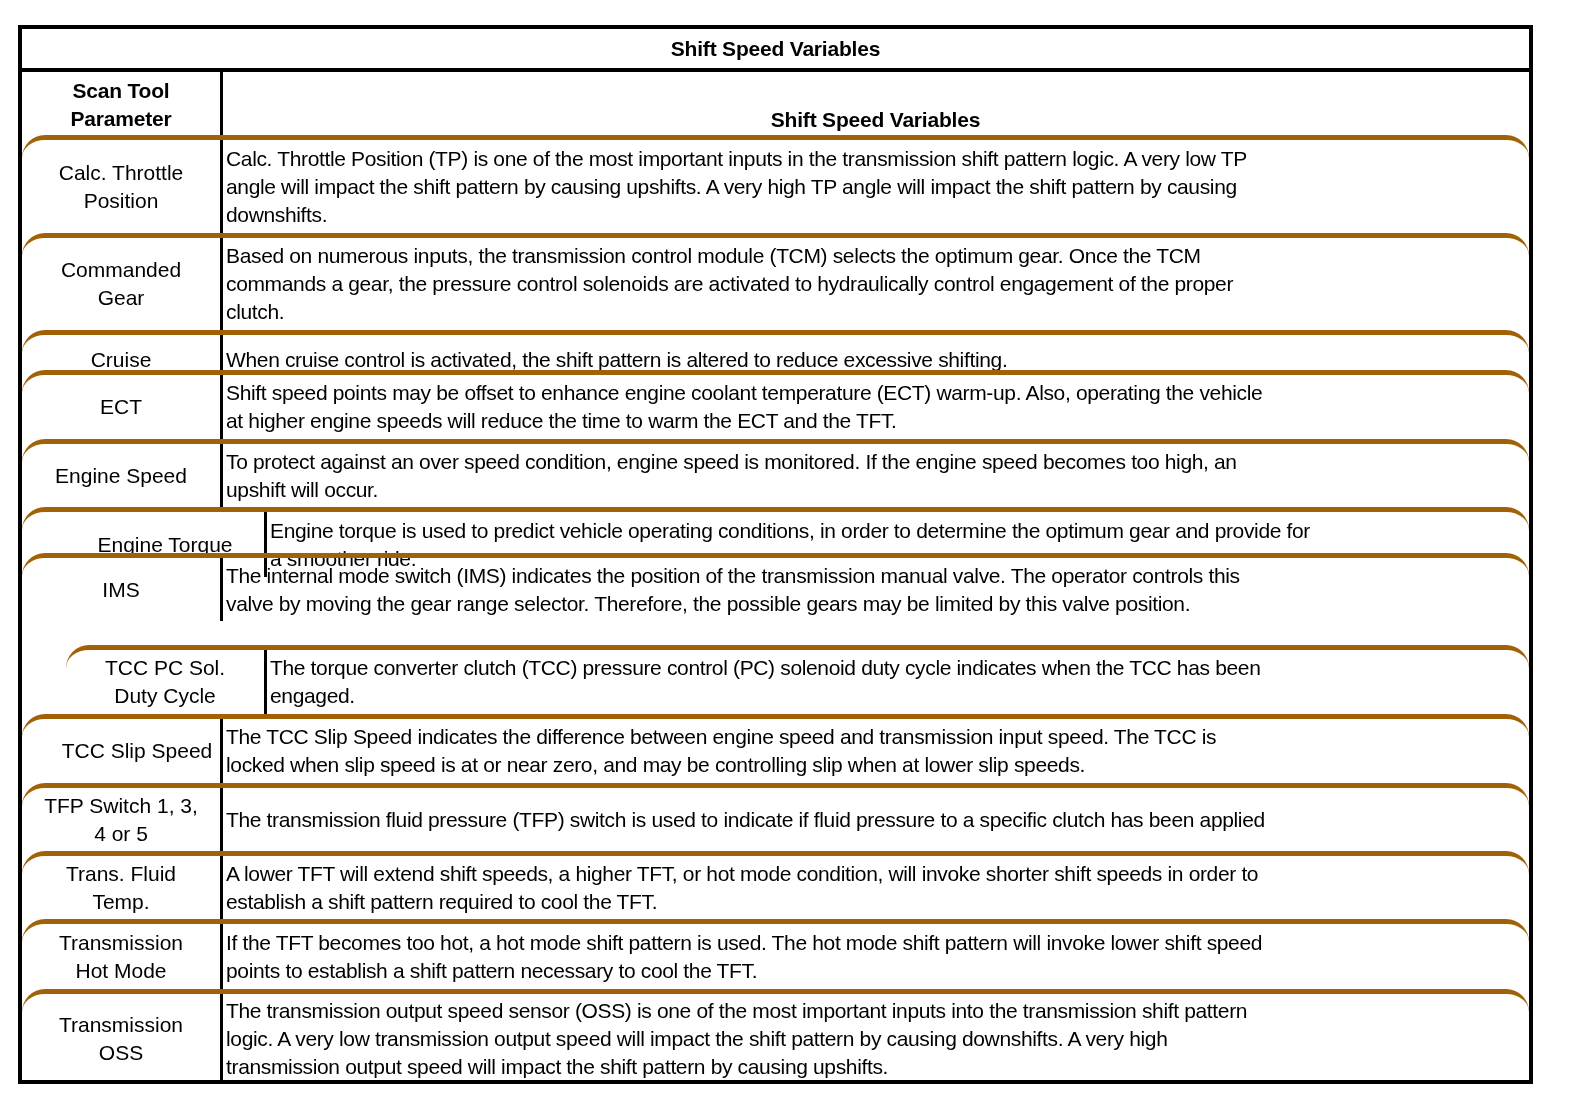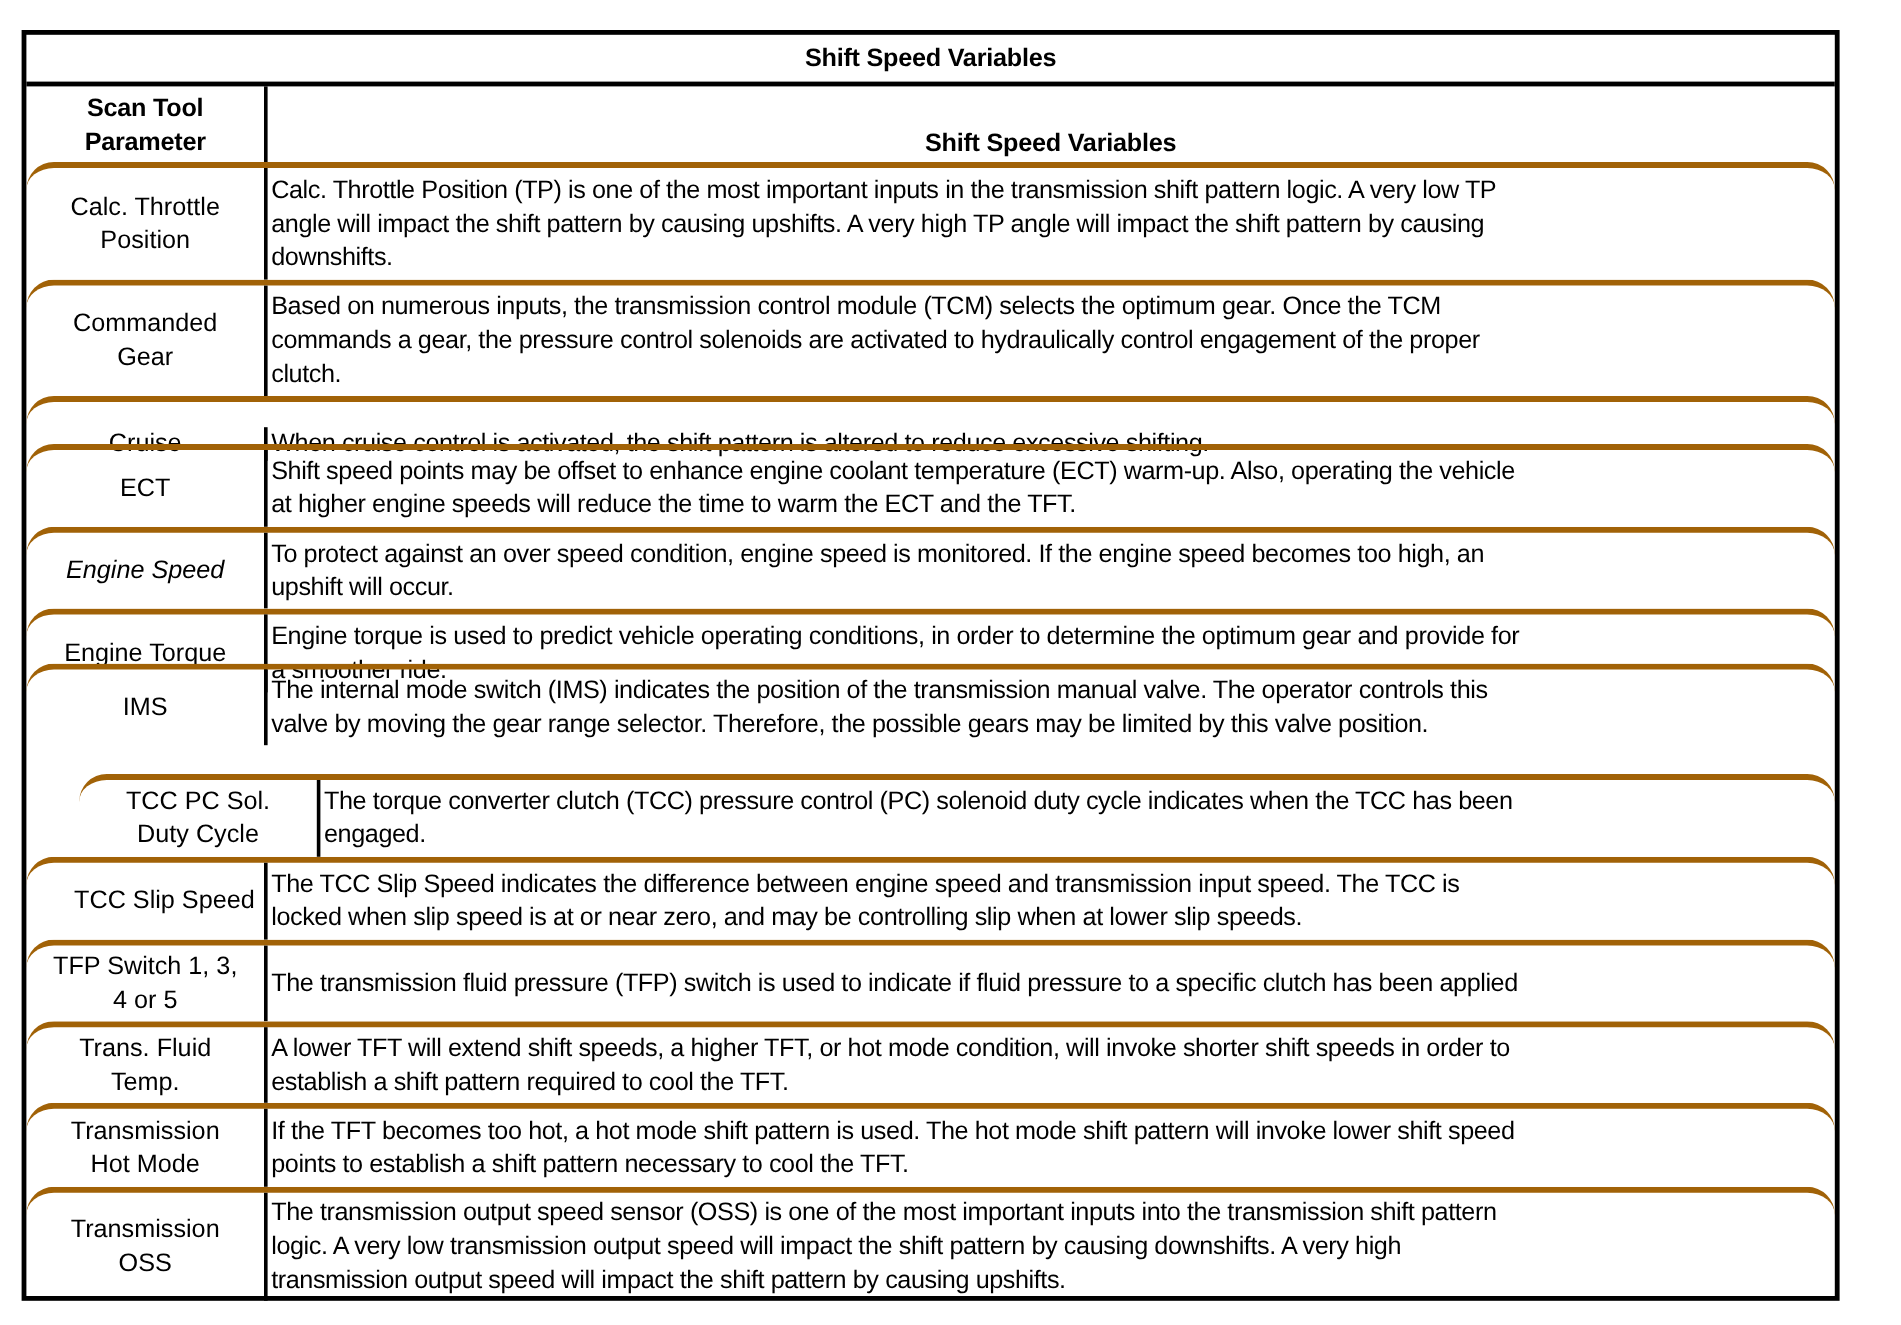--- a/index.html
+++ b/index.html
@@ -55,48 +55,48 @@
       <div class="param" style="flex-direction: column;">
         <span class="line">Commanded</span>
         <span class="line">Gear</span>
       </div>
       <div class="desc">
         <span class="line">Based on numerous inputs, the transmission control module (TCM) selects the optimum gear. Once the TCM</span>
         <span class="line">commands a gear, the pressure control solenoids are activated to hydraulically control engagement of the proper</span>
         <span class="line">clutch.</span>
       </div>
     </div>
-    <div class="row sep" style="top: 301px; height: 54px; align-items: flex-end;">
+    <div class="row sep" style="top: 301px; height: 54px;">
       <div class="param" style="flex-direction: column;">
         <span class="line">Cruise</span>
       </div>
       <div class="desc">
         <span class="line">When cruise control is activated, the shift pattern is altered to reduce excessive shifting.</span>
       </div>
     </div>
     <div class="row sep" style="top: 341px; height: 69px;">
       <div class="param" style="flex-direction: column;">
         <span class="line">ECT</span>
       </div>
       <div class="desc">
         <span class="line">Shift speed points may be offset to enhance engine coolant temperature (ECT) warm-up. Also, operating the vehicle</span>
         <span class="line">at higher engine speeds will reduce the time to warm the ECT and the TFT.</span>
       </div>
     </div>
     <div class="row sep" style="top: 410px; height: 68px;">
-      <div class="param" style="flex-direction: column; font-style: italic;">
+      <div class="param" style="flex-direction: column;">
         <span class="line">Engine Speed</span>
       </div>
       <div class="desc">
         <span class="line">To protect against an over speed condition, engine speed is monitored. If the engine speed becomes too high, an</span>
         <span class="line">upshift will occur.</span>
       </div>
     </div>
     <div class="row sep" style="top: 478px; height: 70px;">
-      <div class="param" style="flex-direction: column;">
+      <div class="param" style="flex-direction: column; margin-left: 44px;">
         <span class="line">Engine Torque</span>
       </div>
       <div class="desc">
         <span class="line">Engine torque is used to predict vehicle operating conditions, in order to determine the optimum gear and provide for</span>
         <span class="line">a smoother ride.</span>
       </div>
     </div>
     <div class="row sep" style="top: 524px; height: 68px;">
       <div class="param" style="flex-direction: column;">
         <span class="line">IMS</span>

